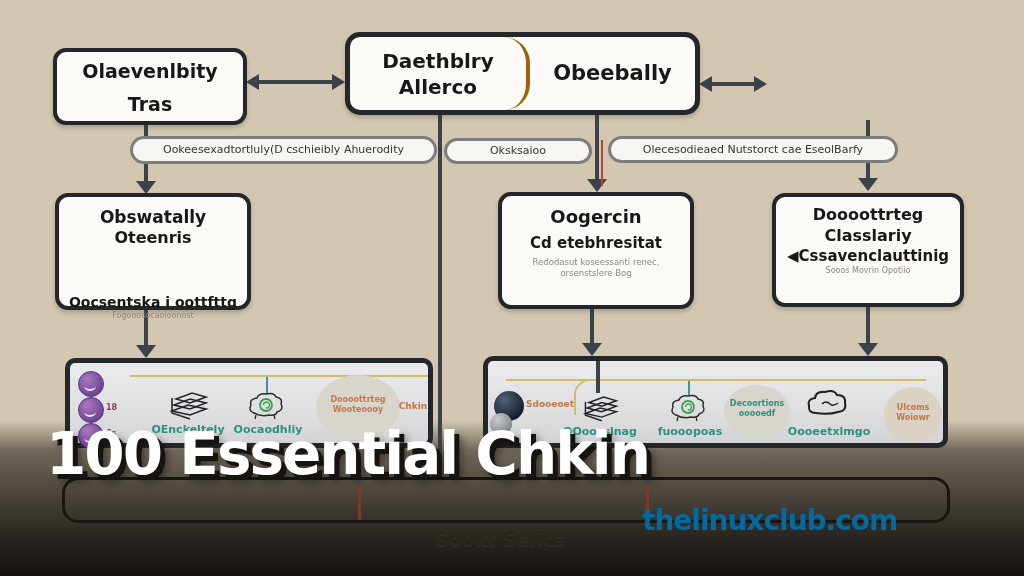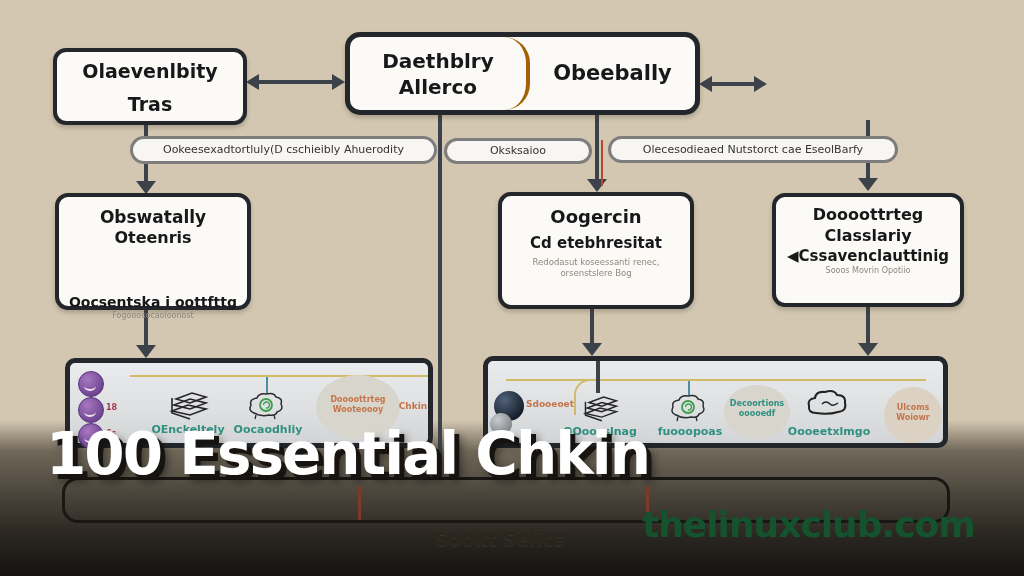--- a/index.html
+++ b/index.html
@@ -35,22 +35,22 @@
   .orb i{position:absolute;left:5px;top:9px;width:12px;height:8px;
     border-bottom:2px solid #efe7f3;border-radius:50%;}
   .yline{position:absolute;height:2px;background:#d0bb68;}
   .thinline{position:absolute;width:2px;background:#4a8fa0;}
   
   .darkband{position:absolute;left:0;top:420px;width:1024px;height:156px;z-index:1;
     background:linear-gradient(180deg,rgba(120,110,95,0) 0%,#6f6758 20%,#4a443b 48%,#2a2620 74%,#151210 100%);}
   .bigtitle{position:absolute;left:46px;top:420px;z-index:8;color:#ffffff;font-size:58px;
     font-weight:800;letter-spacing:-2px;white-space:nowrap;
     text-shadow:5px 5px 0 #171310,7px 7px 8px rgba(0,0,0,.45);}
-  .sitetxt{position:absolute;left:642px;top:504px;width:380px;z-index:8;color:#14532d;
-    font-size:36px;font-weight:bold;letter-spacing:-1px;white-space:nowrap;}
+  .sitetxt{position:absolute;left:642px;top:504px;width:380px;z-index:8;color:#0369a1;
+    font-size:28px;font-weight:bold;letter-spacing:-1px;white-space:nowrap;}
   .tracebox{position:absolute;left:372px;top:462px;width:254px;height:56px;z-index:6;
     background:linear-gradient(180deg,#d3d6d8,#a9acae);border:4px solid #24282c;border-radius:10px;
     text-align:center;line-height:56px;font-weight:bold;font-size:15px;color:#1e2124;}
   .caption{position:absolute;left:392px;top:528px;width:216px;z-index:6;text-align:center;
     font-size:19px;font-weight:bold;color:#2b251d;text-shadow:0 1px 0 rgba(255,255,255,.07);}
   .outline{position:absolute;left:62px;top:477px;width:882px;height:40px;z-index:2;
     border:3px solid #191613;border-radius:16px;}
   .sphere-dark{position:absolute;width:30px;height:30px;border-radius:50%;
     background:radial-gradient(circle at 35% 30%,#52627a,#141c28 75%);}
   .sphere-gray{position:absolute;width:22px;height:22px;border-radius:50%;

